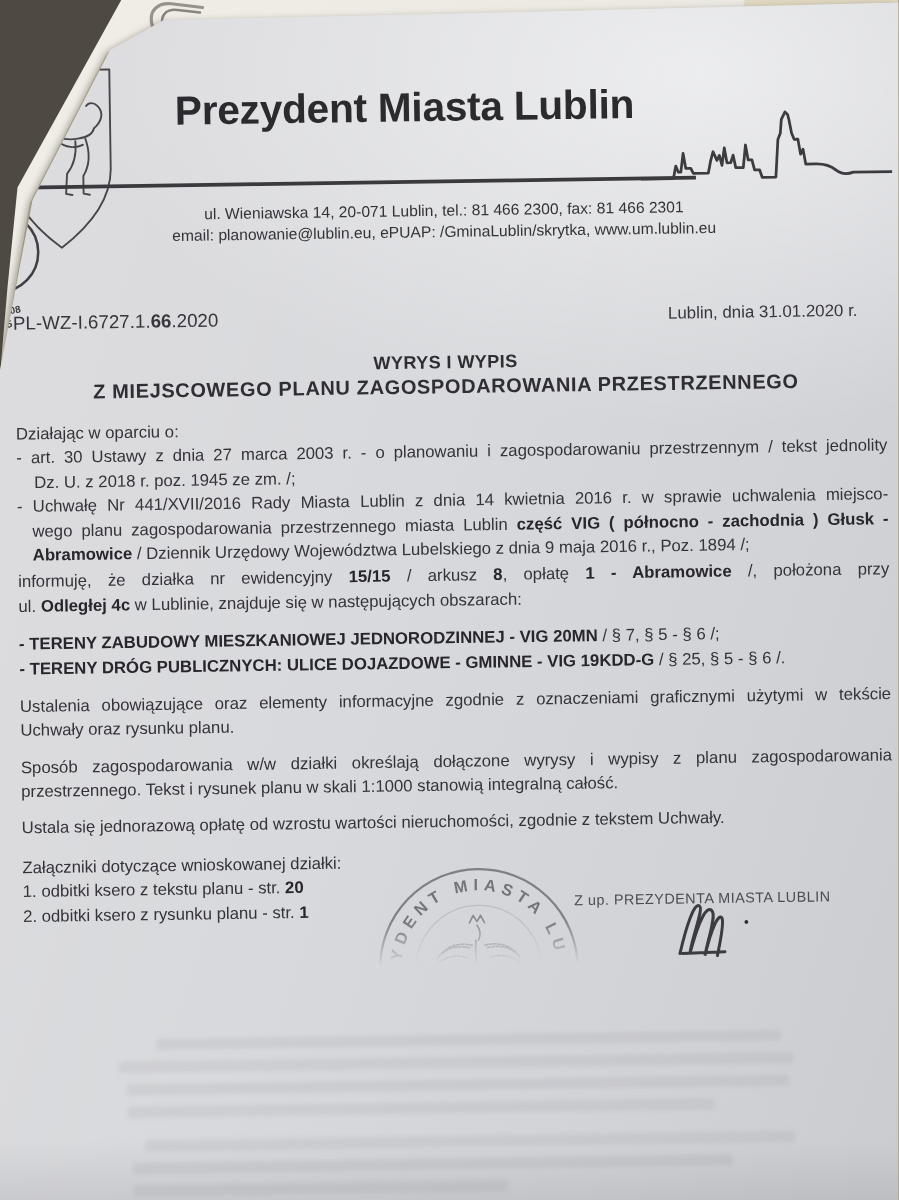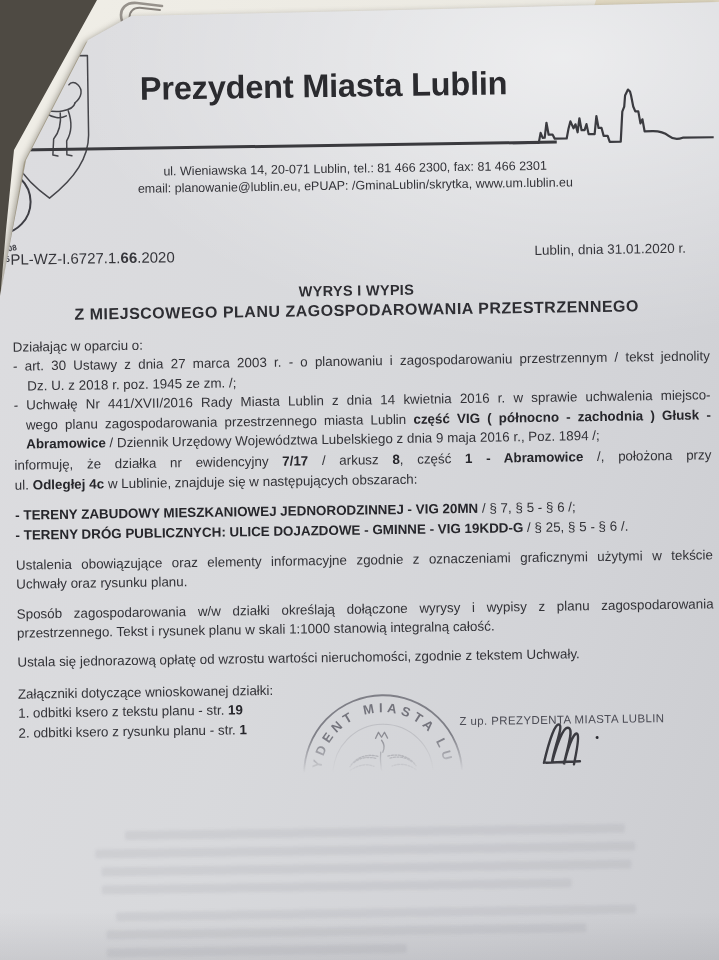--- a/index.html
+++ b/index.html
@@ -151,41 +151,41 @@
         <div class="body-text">
             <div class="para">
               <div class="tline"><span>Działając w oparciu o:</span></div>
               <div class="tline just"><span>- art. 30 Ustawy z dnia 27 marca 2003 r. - o planowaniu i zagospodarowaniu przestrzennym / tekst jednolity</span></div>
               <div class="tline" style="padding-left: 14px;"><span>Dz. U. z 2018 r. poz. 1945 ze zm. /;</span></div>
               <div class="tline just"><span>- Uchwałę Nr 441/XVII/2016 Rady Miasta Lublin z dnia 14 kwietnia 2016 r. w sprawie uchwalenia miejsco-</span></div>
               <div class="tline just" style="padding-left: 12px;"><span>wego planu zagospodarowania przestrzennego miasta Lublin </span><b>część VIG ( północno - zachodnia ) Głusk -</b></div>
               <div class="tline" style="padding-left: 12px;"><b>Abramowice</b><span> / Dziennik Urzędowy Województwa Lubelskiego z dnia 9 maja 2016 r., Poz. 1894 /;</span></div>
             </div>
             <div class="para" style="margin-top: 2px;">
-              <div class="tline just"><span>informuję, że działka nr ewidencyjny </span><b>7/17</b><span> / arkusz </span><b>8</b><span>, część </span><b>1 - Abramowice</b><span> /, położona przy</span></div>
+              <div class="tline just"><span>informuję, że działka nr ewidencyjny </span><b>15/15</b><span> / arkusz </span><b>8</b><span>, opłatę </span><b>1 - Abramowice</b><span> /, położona przy</span></div>
               <div class="tline"><span>ul. </span><b>Odległej 4c</b><span> w Lublinie, znajduje się w następujących obszarach:</span></div>
             </div>
             <div class="para" style="margin-top: 11px;">
               <div class="tline"><b>- TERENY ZABUDOWY MIESZKANIOWEJ JEDNORODZINNEJ - VIG 20MN</b><span> / § 7, § 5 - § 6 /;</span></div>
               <div class="tline"><b>- TERENY DRÓG PUBLICZNYCH: ULICE DOJAZDOWE - GMINNE - VIG 19KDD-G</b><span> / § 25, § 5 - § 6 /.</span></div>
             </div>
             <div class="para" style="margin-top: 11px;">
               <div class="tline just"><span>Ustalenia obowiązujące oraz elementy informacyjne zgodnie z oznaczeniami graficznymi użytymi w tekście</span></div>
               <div class="tline"><span>Uchwały oraz rysunku planu.</span></div>
             </div>
             <div class="para" style="margin-top: 10px;">
               <div class="tline just"><span>Sposób zagospodarowania w/w działki określają dołączone wyrysy i wypisy z planu zagospodarowania</span></div>
               <div class="tline"><span>przestrzennego. Tekst i rysunek planu w skali 1:1000 stanowią integralną całość.</span></div>
             </div>
             <div class="para" style="margin-top: 10px;">
               <div class="tline"><span>Ustala się jednorazową opłatę od wzrostu wartości nieruchomości, zgodnie z tekstem Uchwały.</span></div>
             </div>
             <div class="para" style="margin-top: 12px;">
               <div class="tline"><span>Załączniki dotyczące wnioskowanej działki:</span></div>
-              <div class="tline"><span>1. odbitki ksero z tekstu planu - str. </span><b>19</b></div>
+              <div class="tline"><span>1. odbitki ksero z tekstu planu - str. </span><b>20</b></div>
               <div class="tline"><span>2. odbitki ksero z rysunku planu - str. </span><b>1</b></div>
             </div>
           </div>
 
         <div class="stamp">
           <svg width="172" height="172" viewBox="0 0 172 172">
             <circle cx="86" cy="86" r="79" class="stamp-ink" stroke-width="1.8" opacity=".7"></circle>
             <circle cx="86" cy="86" r="50" class="stamp-ink" stroke-width="1" opacity=".18"></circle>
             <path id="arcpath" d="M24,86 A62,62 0 0 1 148,86" fill="none" stroke="none"></path>
             <text font-family="Liberation Sans, sans-serif" font-size="13" font-weight="bold" letter-spacing="4.2" fill="#585862" opacity=".78">

